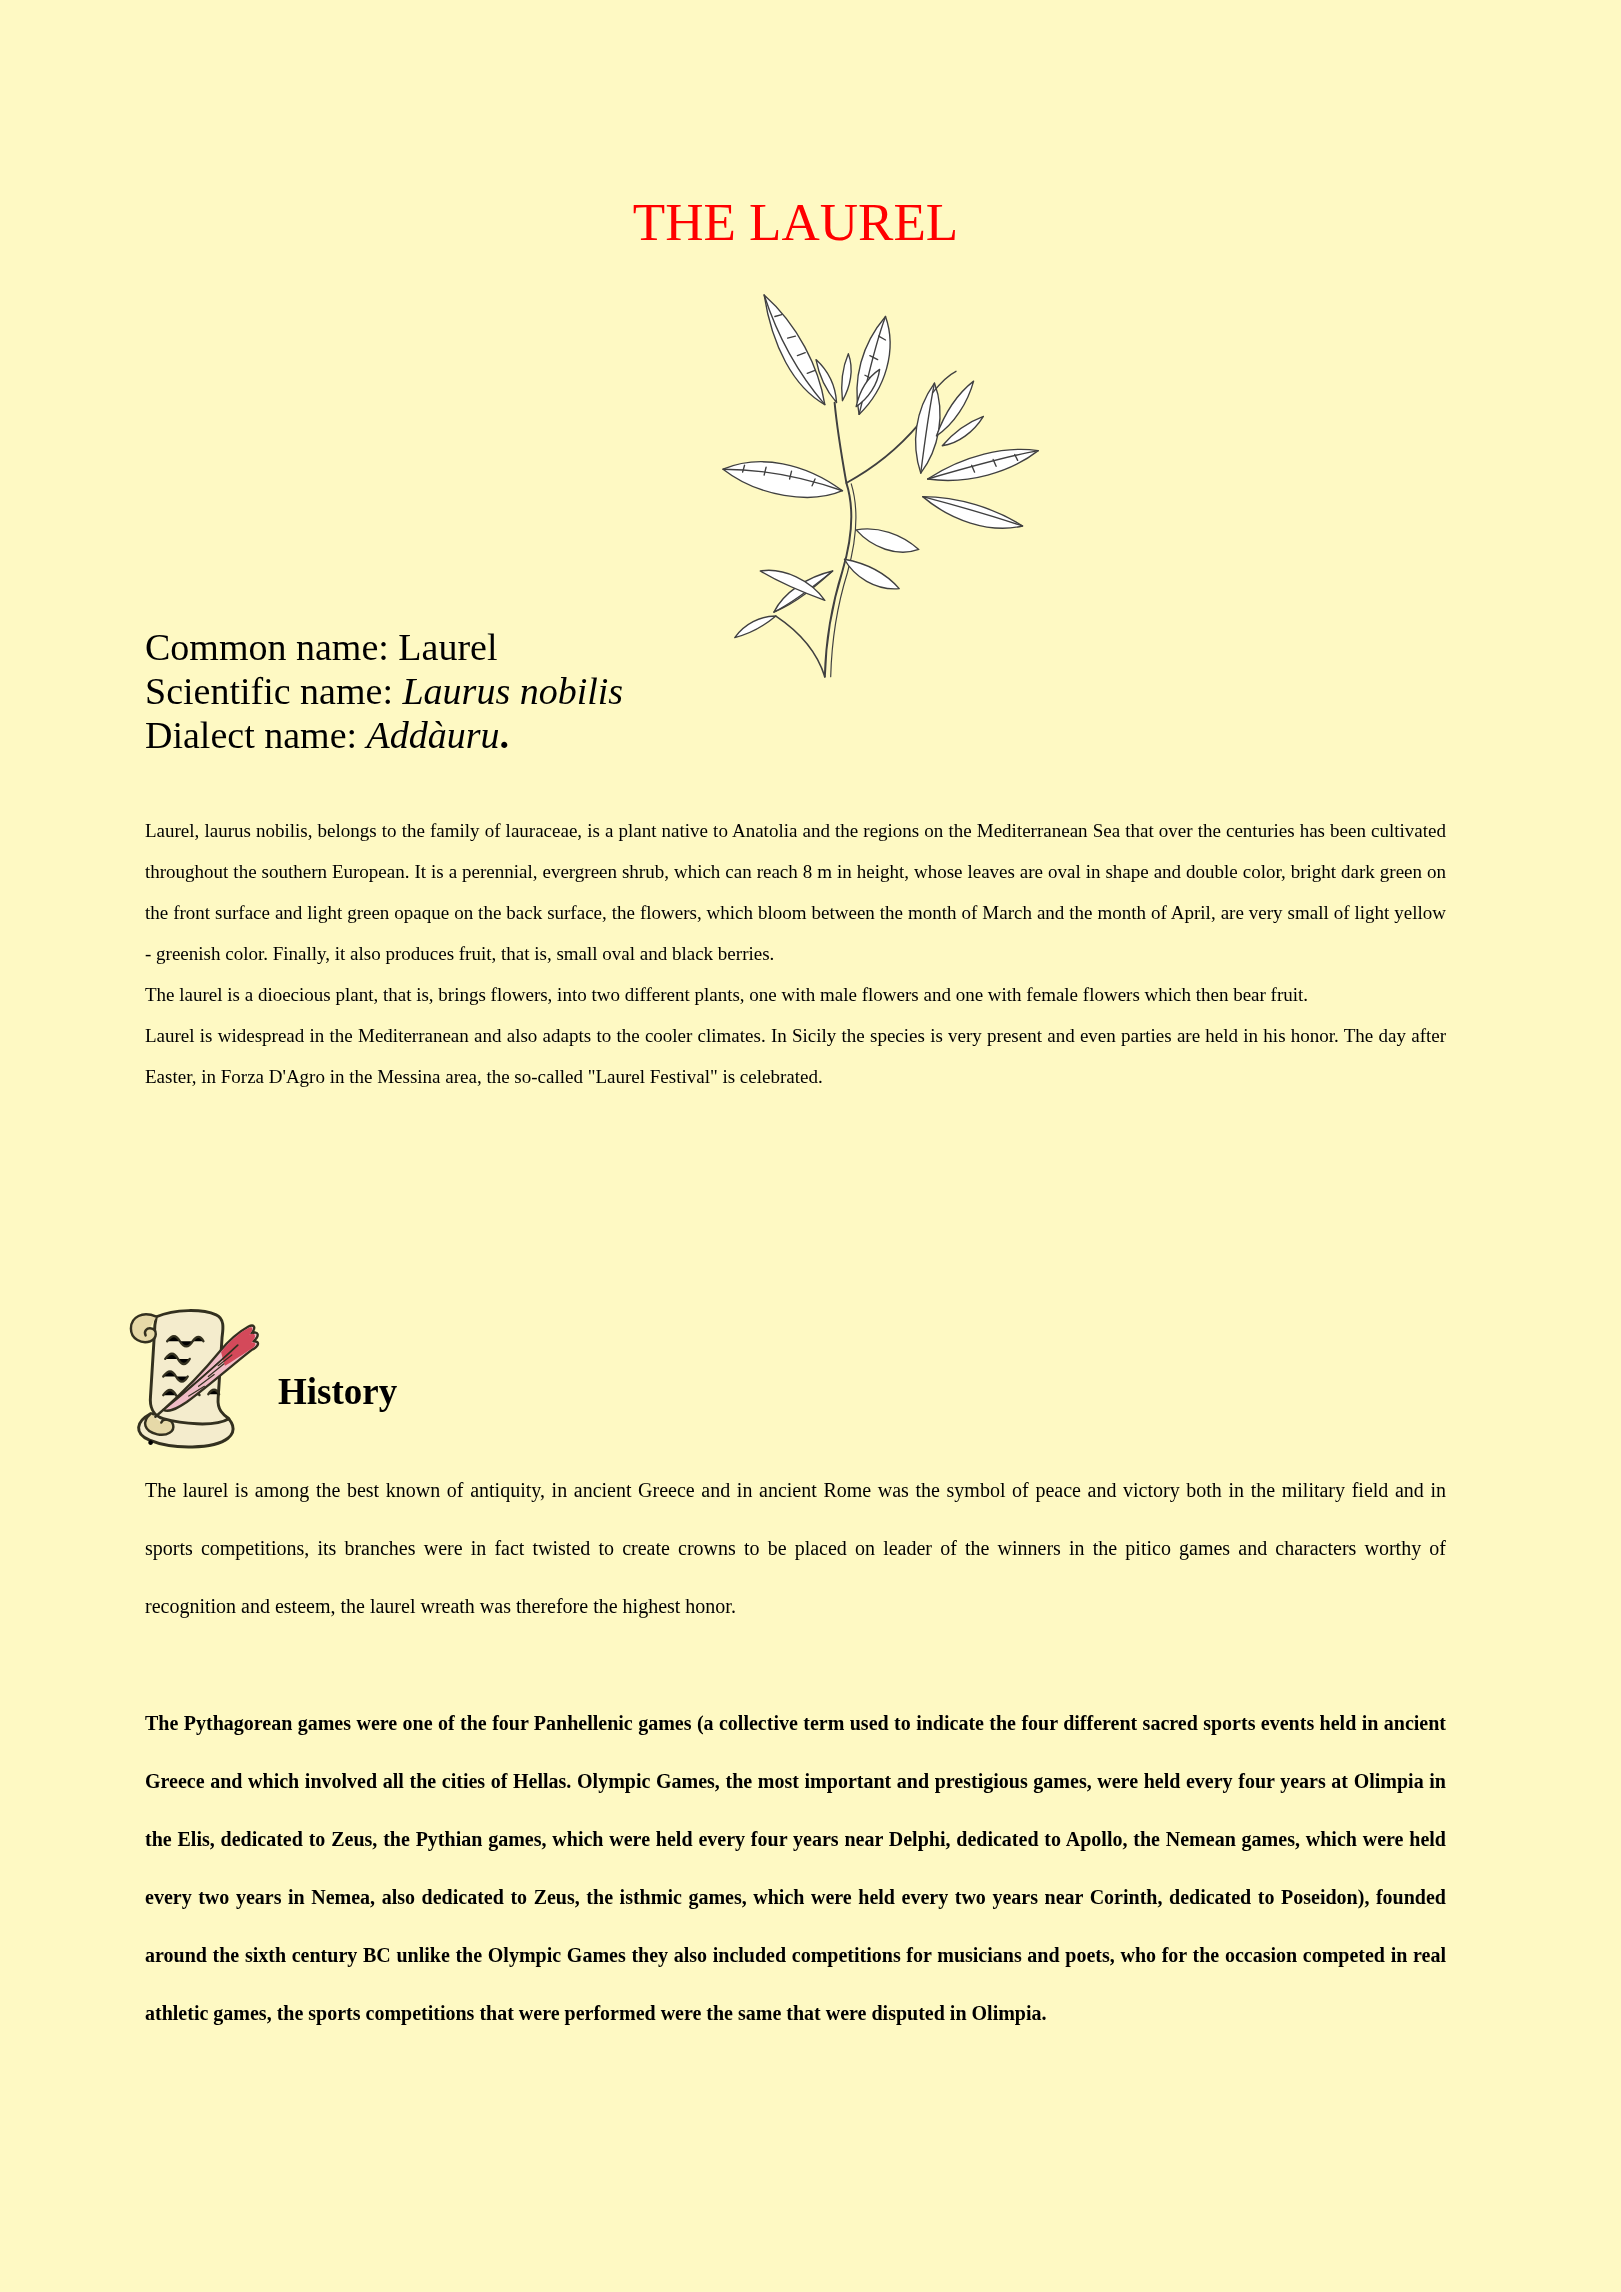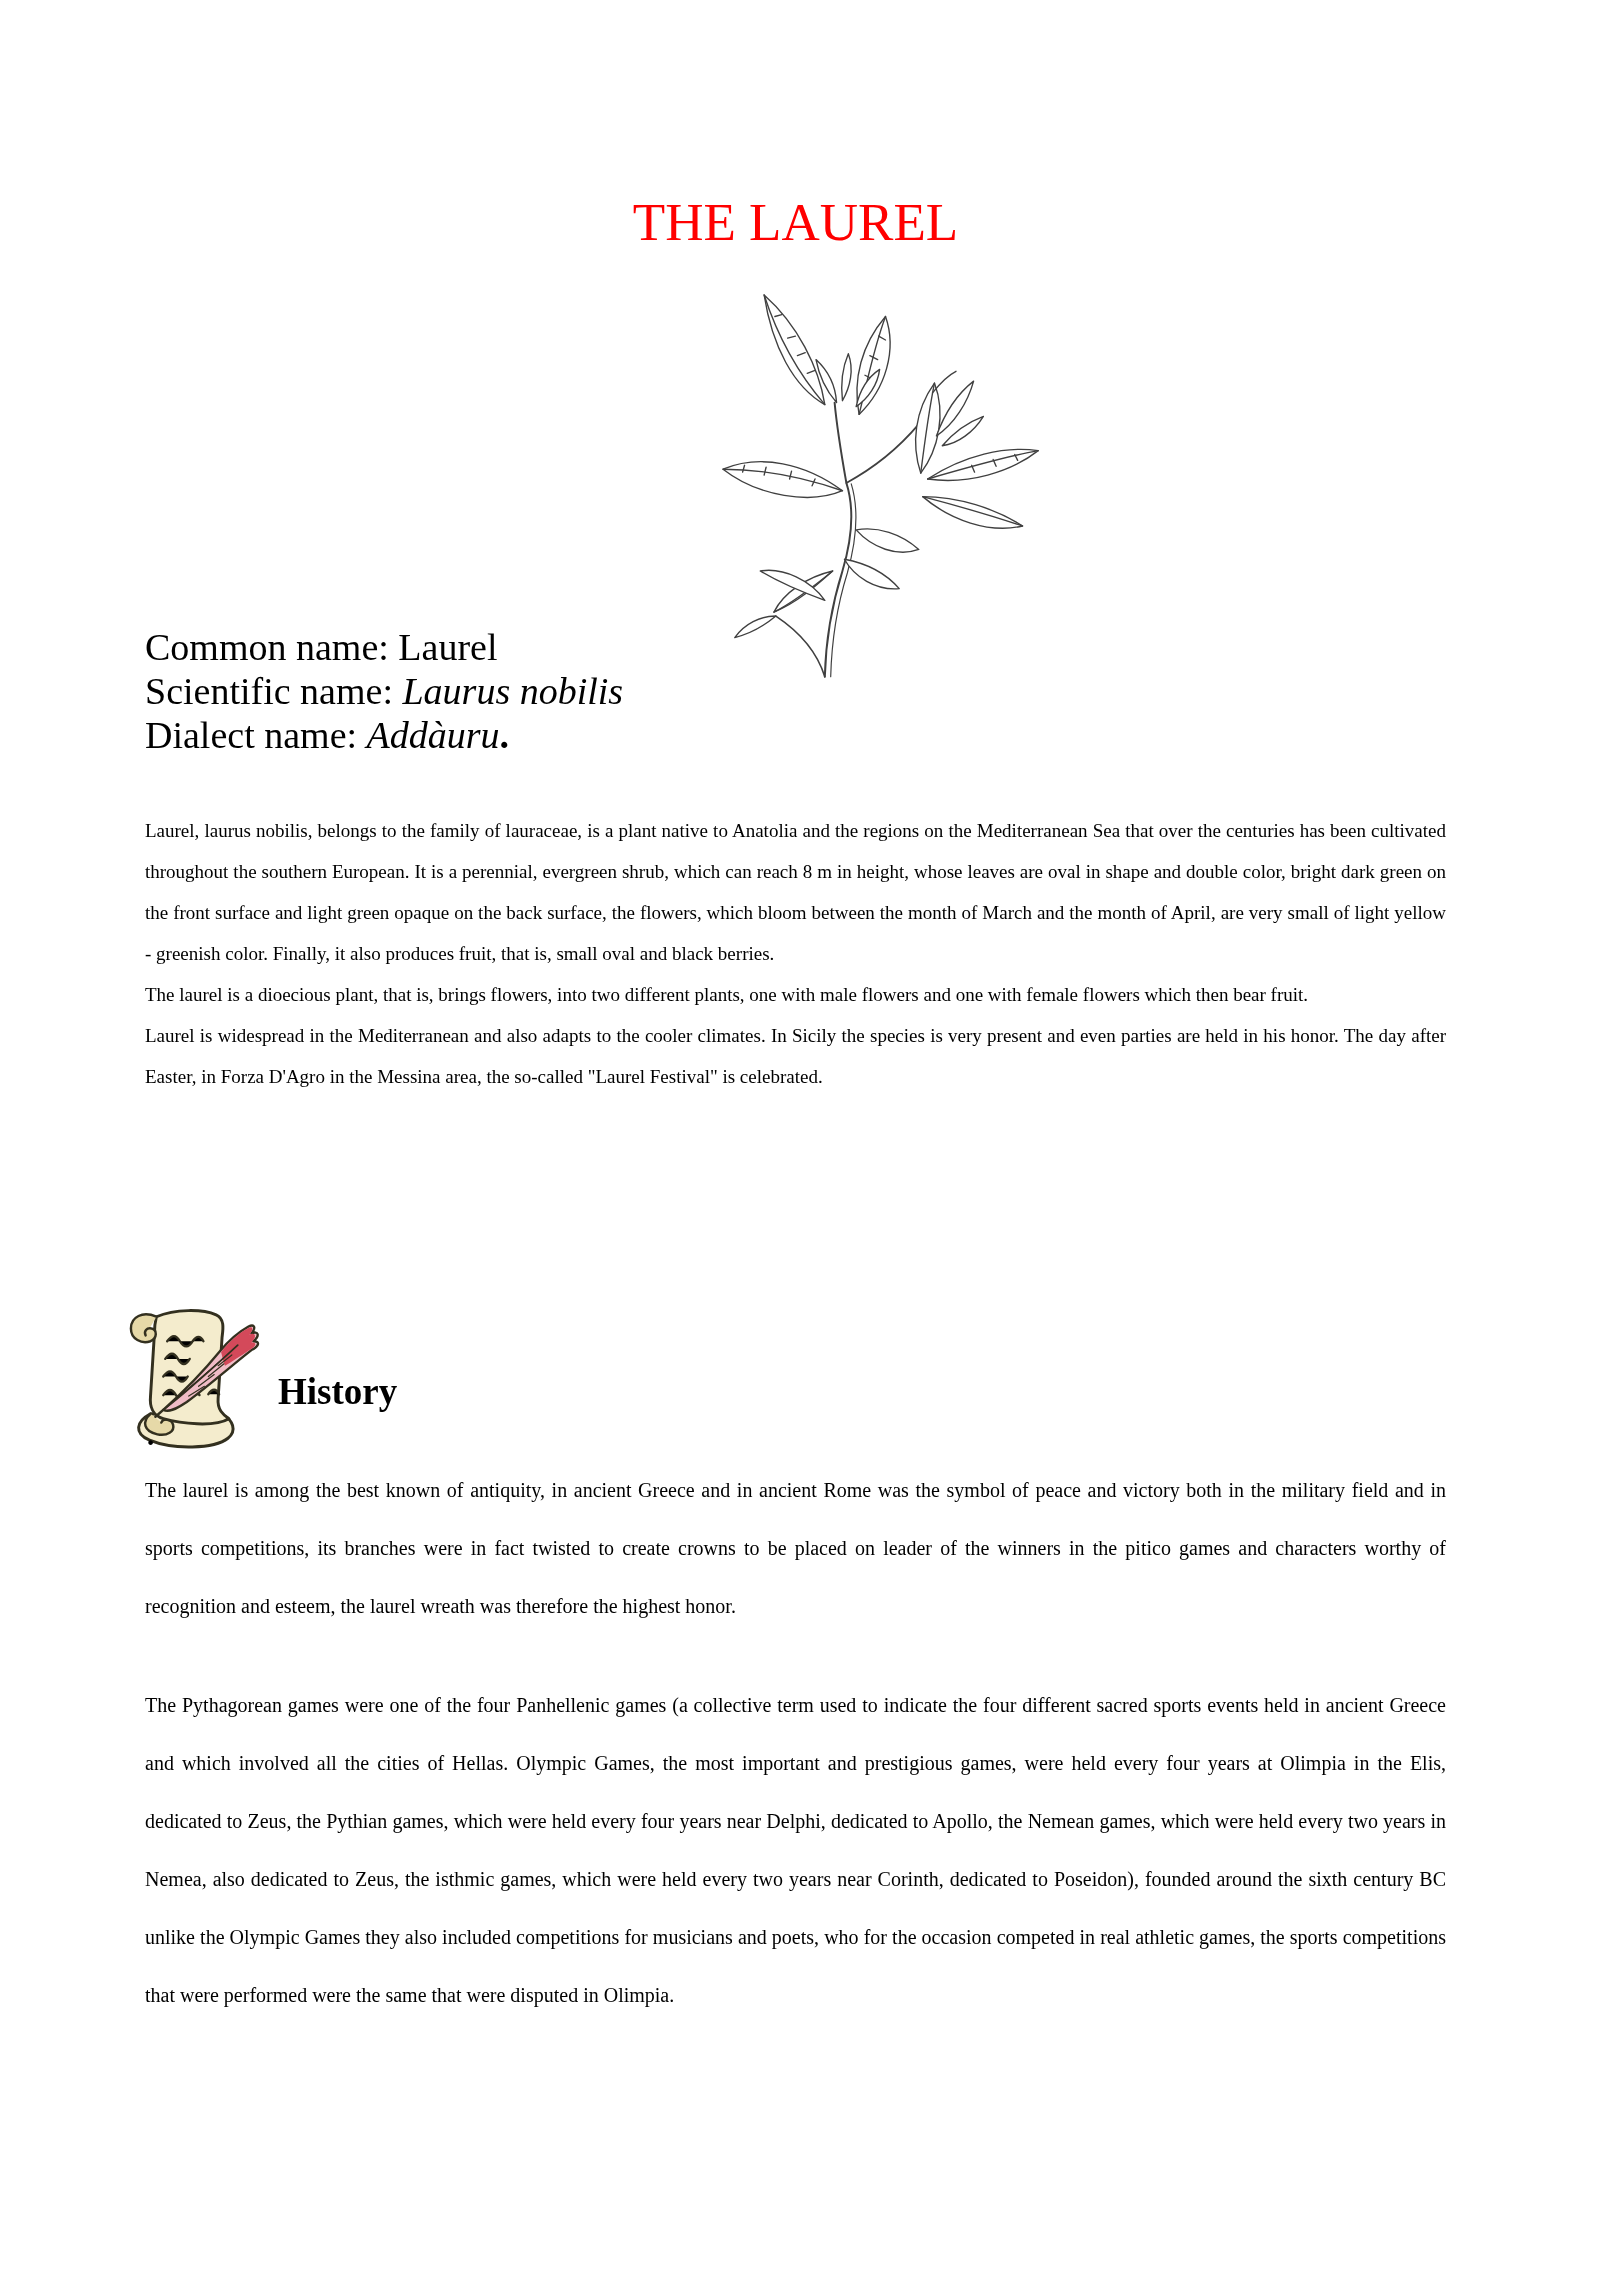--- a/index.html
+++ b/index.html
@@ -1,21 +1,21 @@
 <!DOCTYPE html>
 <html><head>
 <meta charset="utf-8">
 <style>
   html,body{margin:0;padding:0;background:#888;}
   .page{
     position:relative;
     width:1621px;
     height:2293px;
     margin:0 auto;
-    background:#ffffff;
+    background:#fef9c3;
     font-family:"Liberation Serif","DejaVu Serif",serif;
     color:#000;
     overflow:hidden;
   }
   .doc-title{
     position:absolute;
     left:145px; top:193px; width:1301px;
     text-align:center;
     font-size:53px;
     line-height:59px;
@@ -68,21 +68,21 @@
     font-weight:bold;
   }
   .history-block{
     position:absolute;
     left:145px; top:1461px; width:1301px;
     font-size:20px;
     line-height:58px;
     text-align:justify;
   }
   .history-block p{margin:0;}
-  .history-block p.gap-large{margin-top:41px;}
+  .history-block p.gap-large{margin-top:59px;font-weight:bold;}
   .history-block p.gap-small{margin-top:11.8px;}
   .justify-last{text-align-last:justify;}
 </style>
 </head>
 <body>
 
 <div class="page">
 
   <div class="doc-title">THE LAUREL</div>
 

